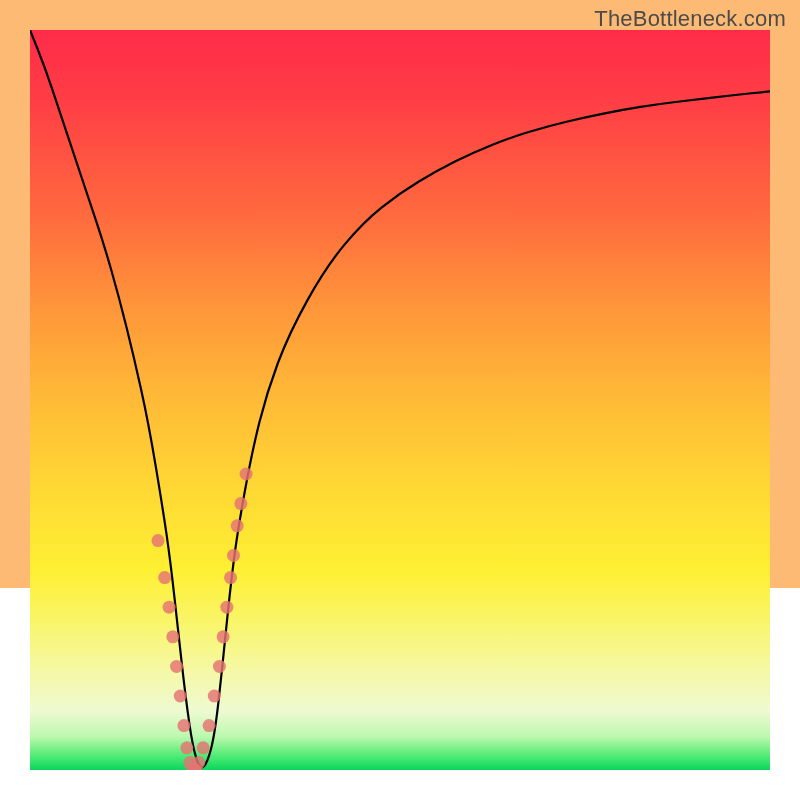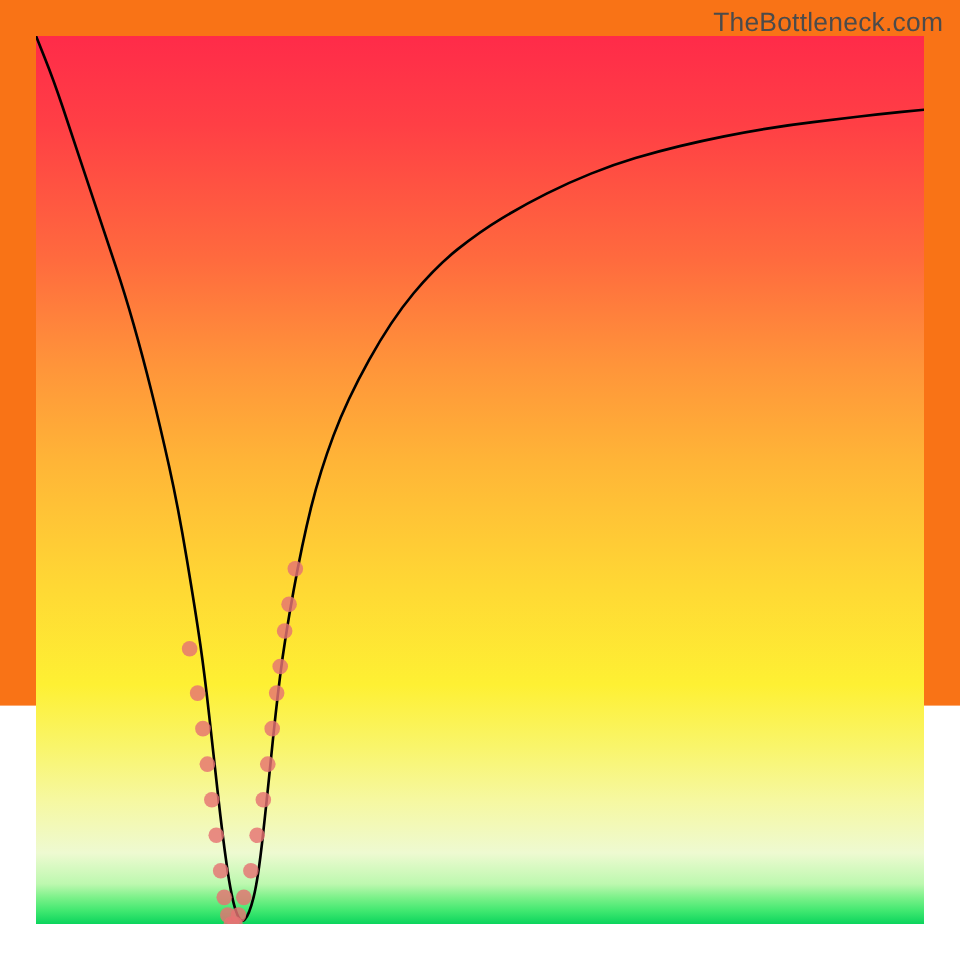--- a/index.html
+++ b/index.html
@@ -7,21 +7,21 @@
     padding: 0;
     width: 800px;
     height: 800px;
     overflow: hidden;
     font-family: Arial, Helvetica, sans-serif;
   }
   .frame {
     position: relative;
     width: 800px;
     height: 588px;
-    background: #f97316;
+    background: #fdba74;
   }
   .plot-area {
     position: absolute;
     left: 30px;
     top: 30px;
     width: 740px;
     height: 740px;
     background: linear-gradient(
       to bottom,
       #ff2b49 0%,

